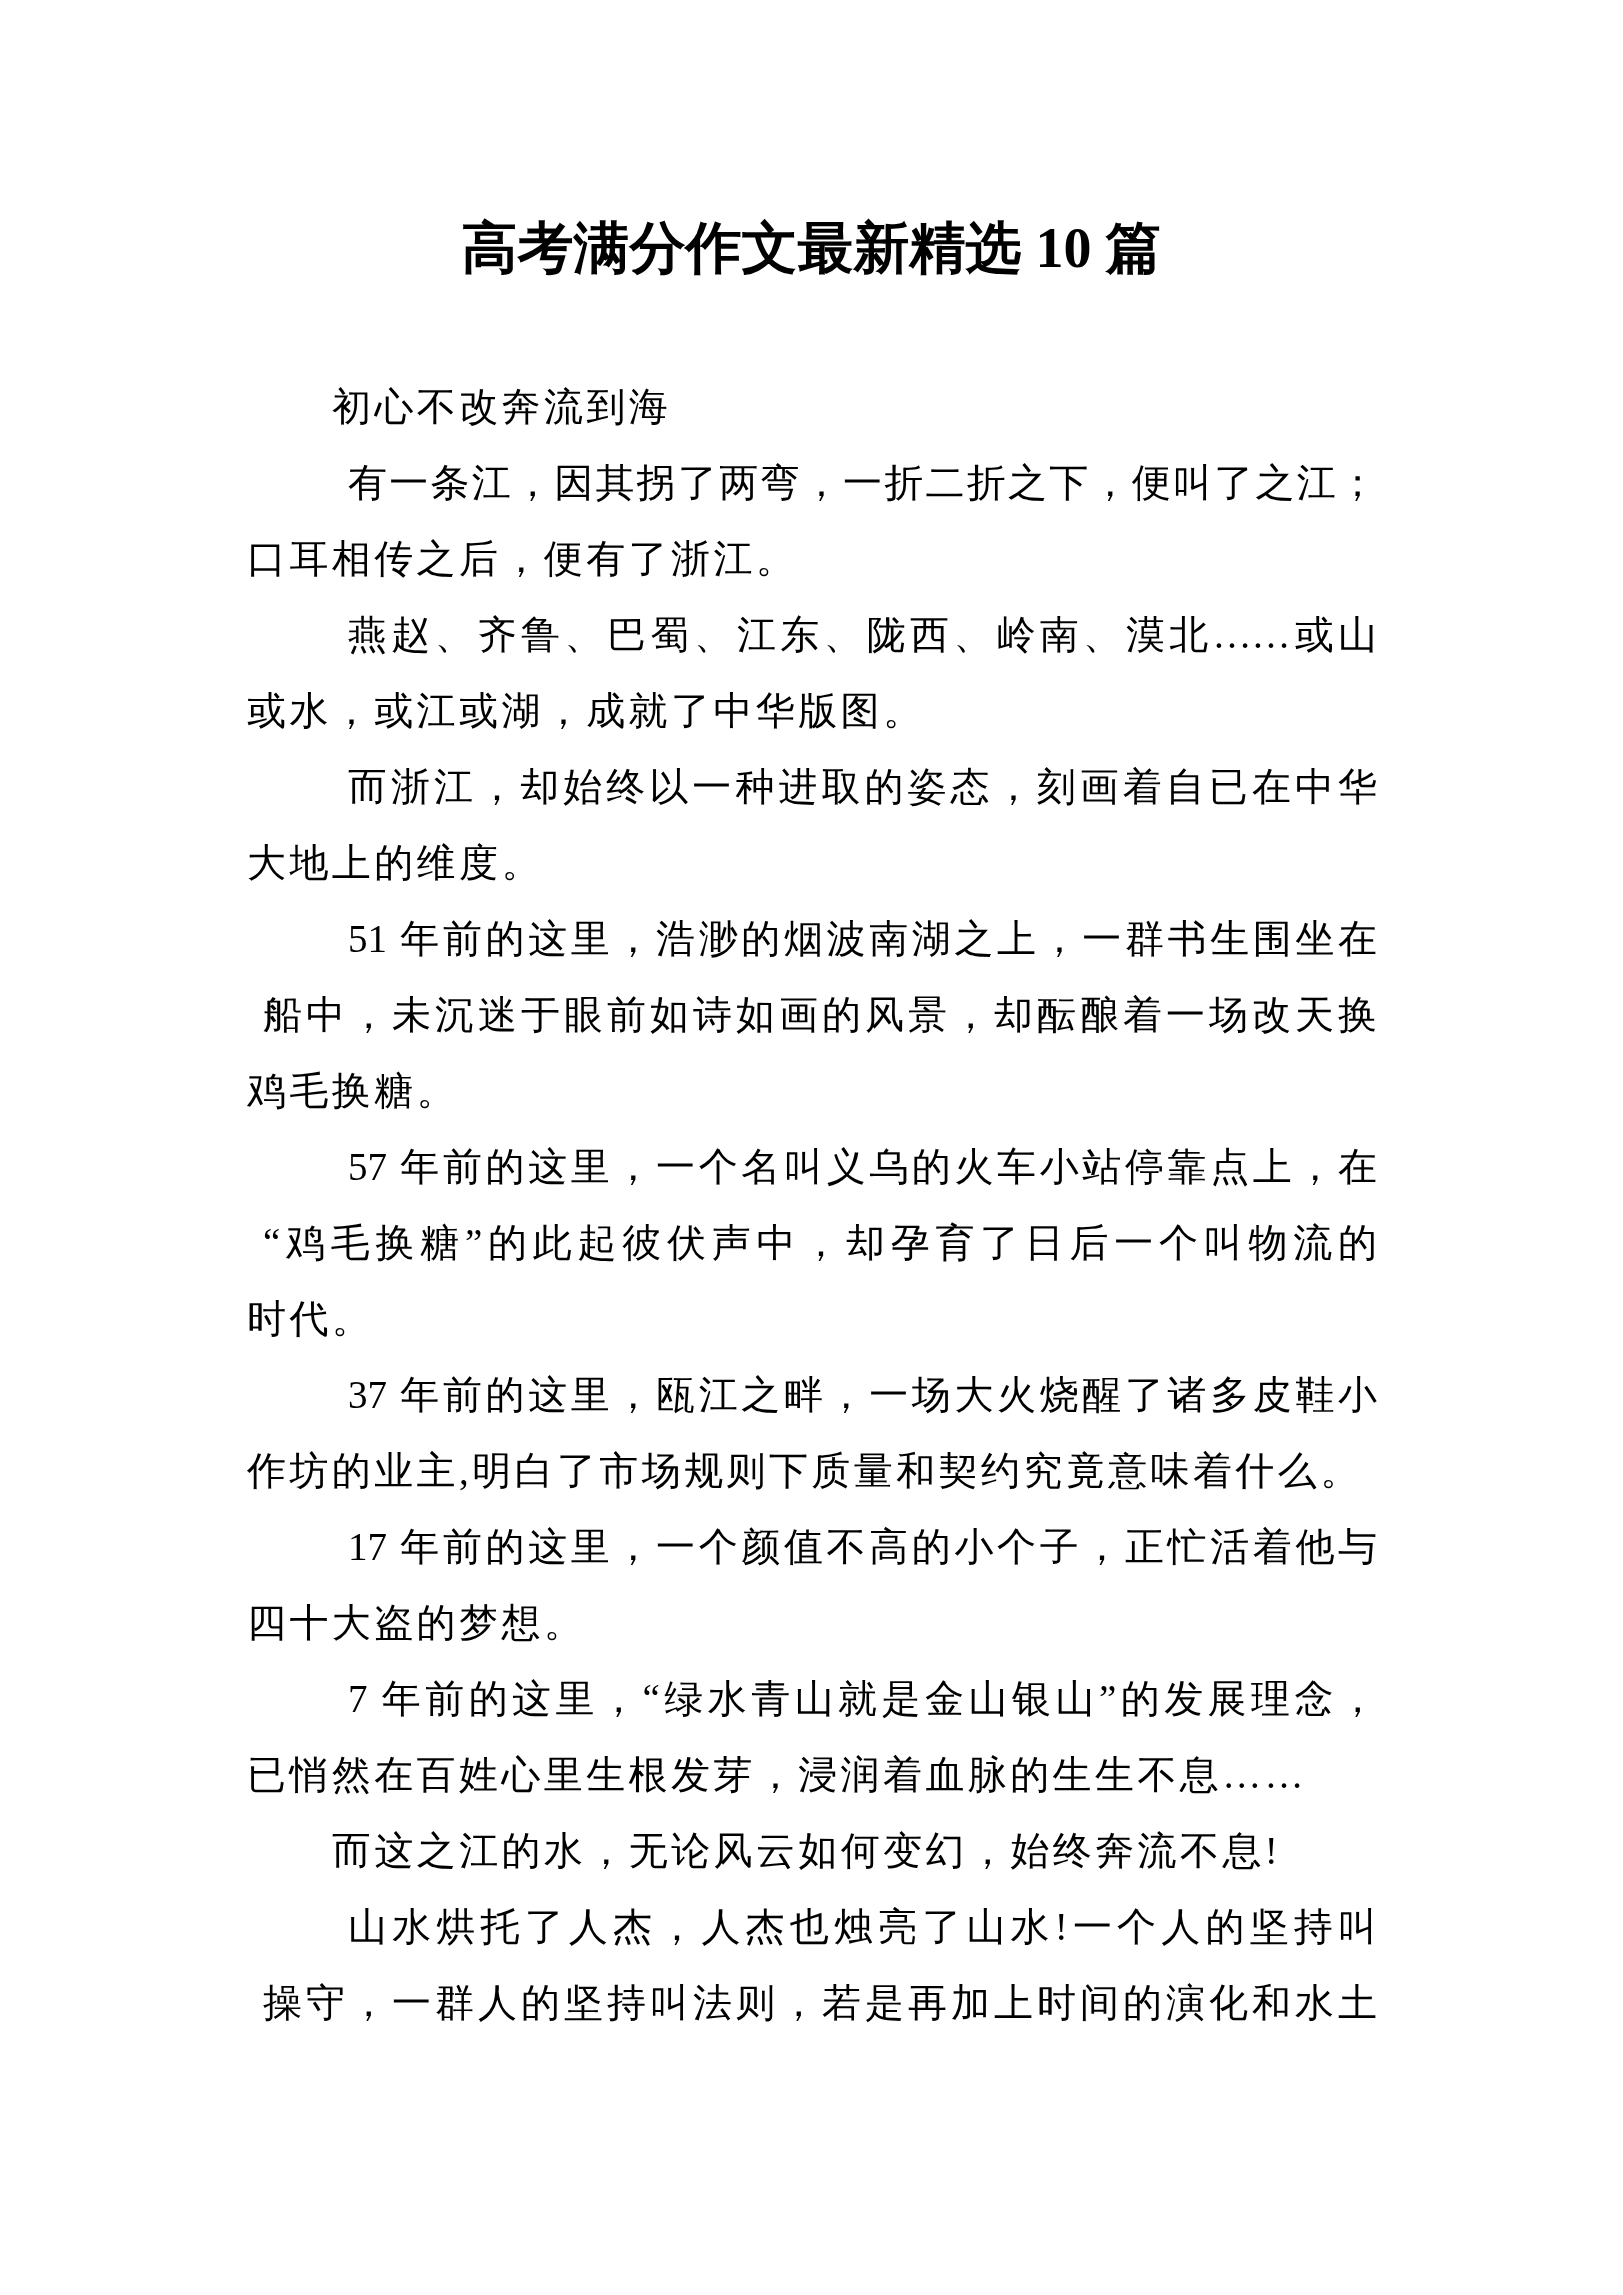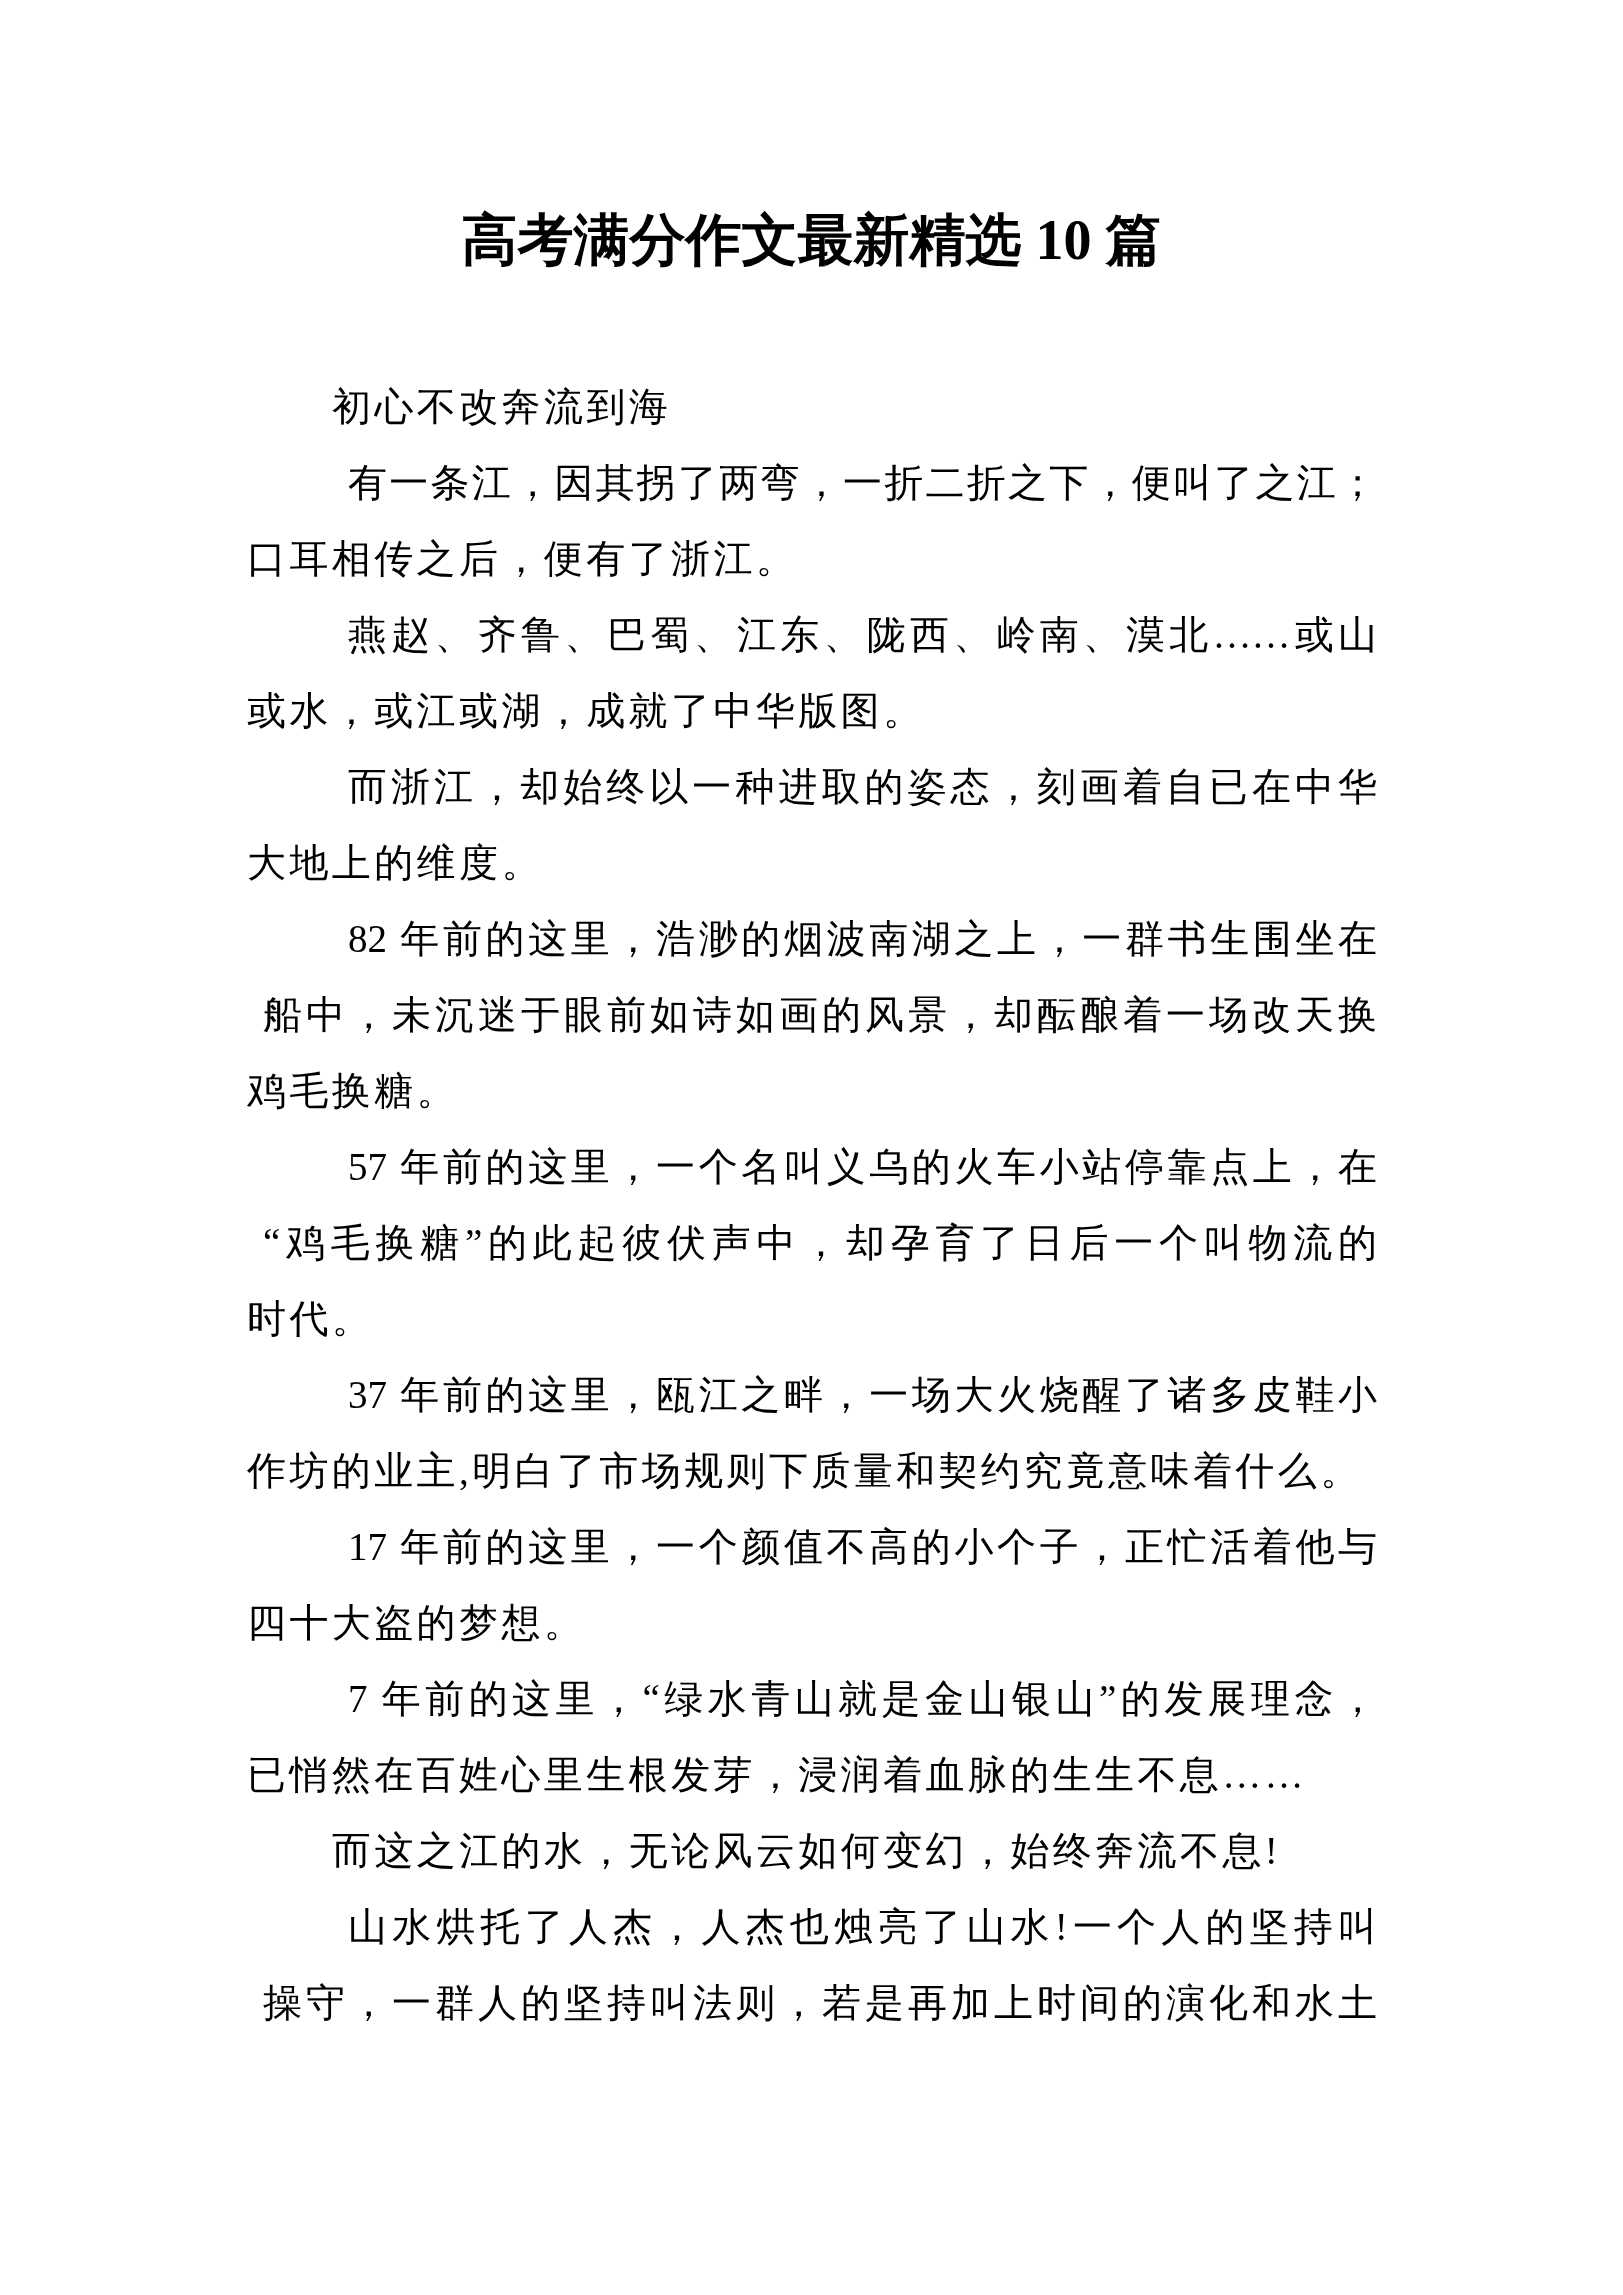--- a/index.html
+++ b/index.html
@@ -11,21 +11,21 @@
     position: relative;
     width: 1623px;
     height: 2295px;
     background: #ffffff;
     color: #000000;
     font-family: "Liberation Serif", serif;
     overflow: hidden;
   }
   .title {
     position: absolute;
-    top: 204px;
+    top: 212px;
     left: 245px;
     width: 1133px;
     margin: 0;
     text-align: center;
     font-size: 56px;
     font-weight: 700;
     line-height: 73px;
     white-space: nowrap;
   }
   .body {
@@ -60,21 +60,21 @@
 <div class="page">
   <h1 class="title">高考满分作文最新精选 10 篇</h1>
   <div class="body">
     <div class="line indent">初心不改奔流到海</div>
     <div class="line indent fill">有一条江，因其拐了两弯，一折二折之下，便叫了之江；</div>
     <div class="line">口耳相传之后，便有了浙江。</div>
     <div class="line indent fill">燕赵、齐鲁、巴蜀、江东、陇西、岭南、漠北……或山</div>
     <div class="line">或水，或江或湖，成就了中华版图。</div>
     <div class="line indent fill">而浙江，却始终以一种进取的姿态，刻画着自已在中华</div>
     <div class="line">大地上的维度。</div>
-    <div class="line indent fill">82 年前的这里，浩渺的烟波南湖之上，一群书生围坐在</div>
+    <div class="line indent fill">51 年前的这里，浩渺的烟波南湖之上，一群书生围坐在</div>
     <div class="line fill">船中，未沉迷于眼前如诗如画的风景，却酝酿着一场改天换</div>
     <div class="line">鸡毛换糖。</div>
     <div class="line indent fill">57 年前的这里，一个名叫义乌的火车小站停靠点上，在</div>
     <div class="line fill">“鸡毛换糖”的此起彼伏声中，却孕育了日后一个叫物流的</div>
     <div class="line">时代。</div>
     <div class="line indent fill">37 年前的这里，瓯江之畔，一场大火烧醒了诸多皮鞋小</div>
     <div class="line">作坊的业主,明白了市场规则下质量和契约究竟意味着什么。</div>
     <div class="line indent fill">17 年前的这里，一个颜值不高的小个子，正忙活着他与</div>
     <div class="line">四十大盗的梦想。</div>
     <div class="line indent fill">7 年前的这里，“绿水青山就是金山银山”的发展理念，</div>

